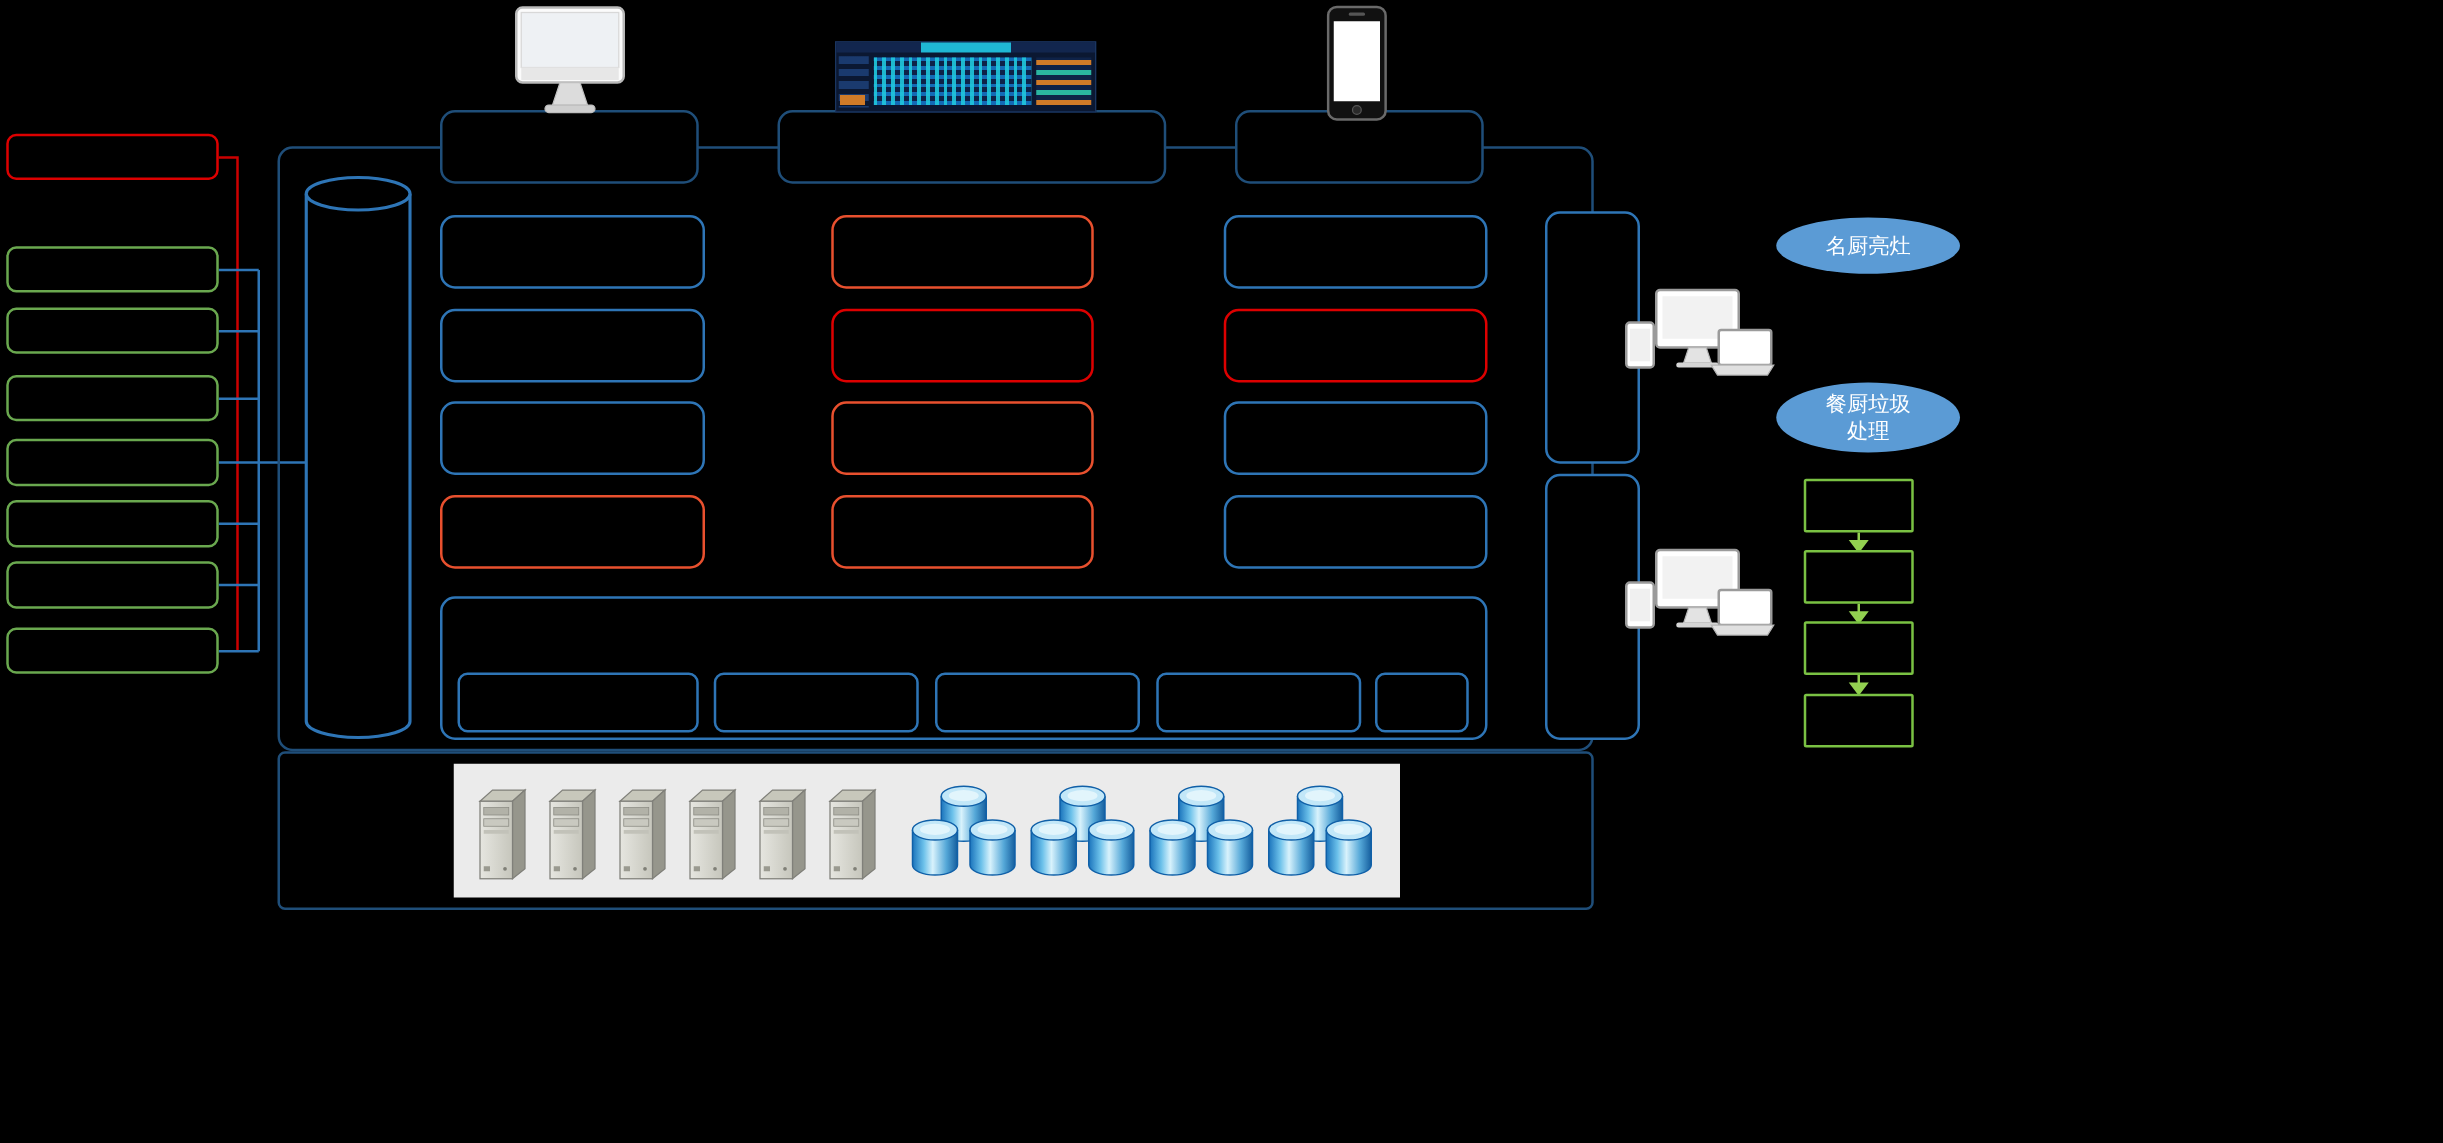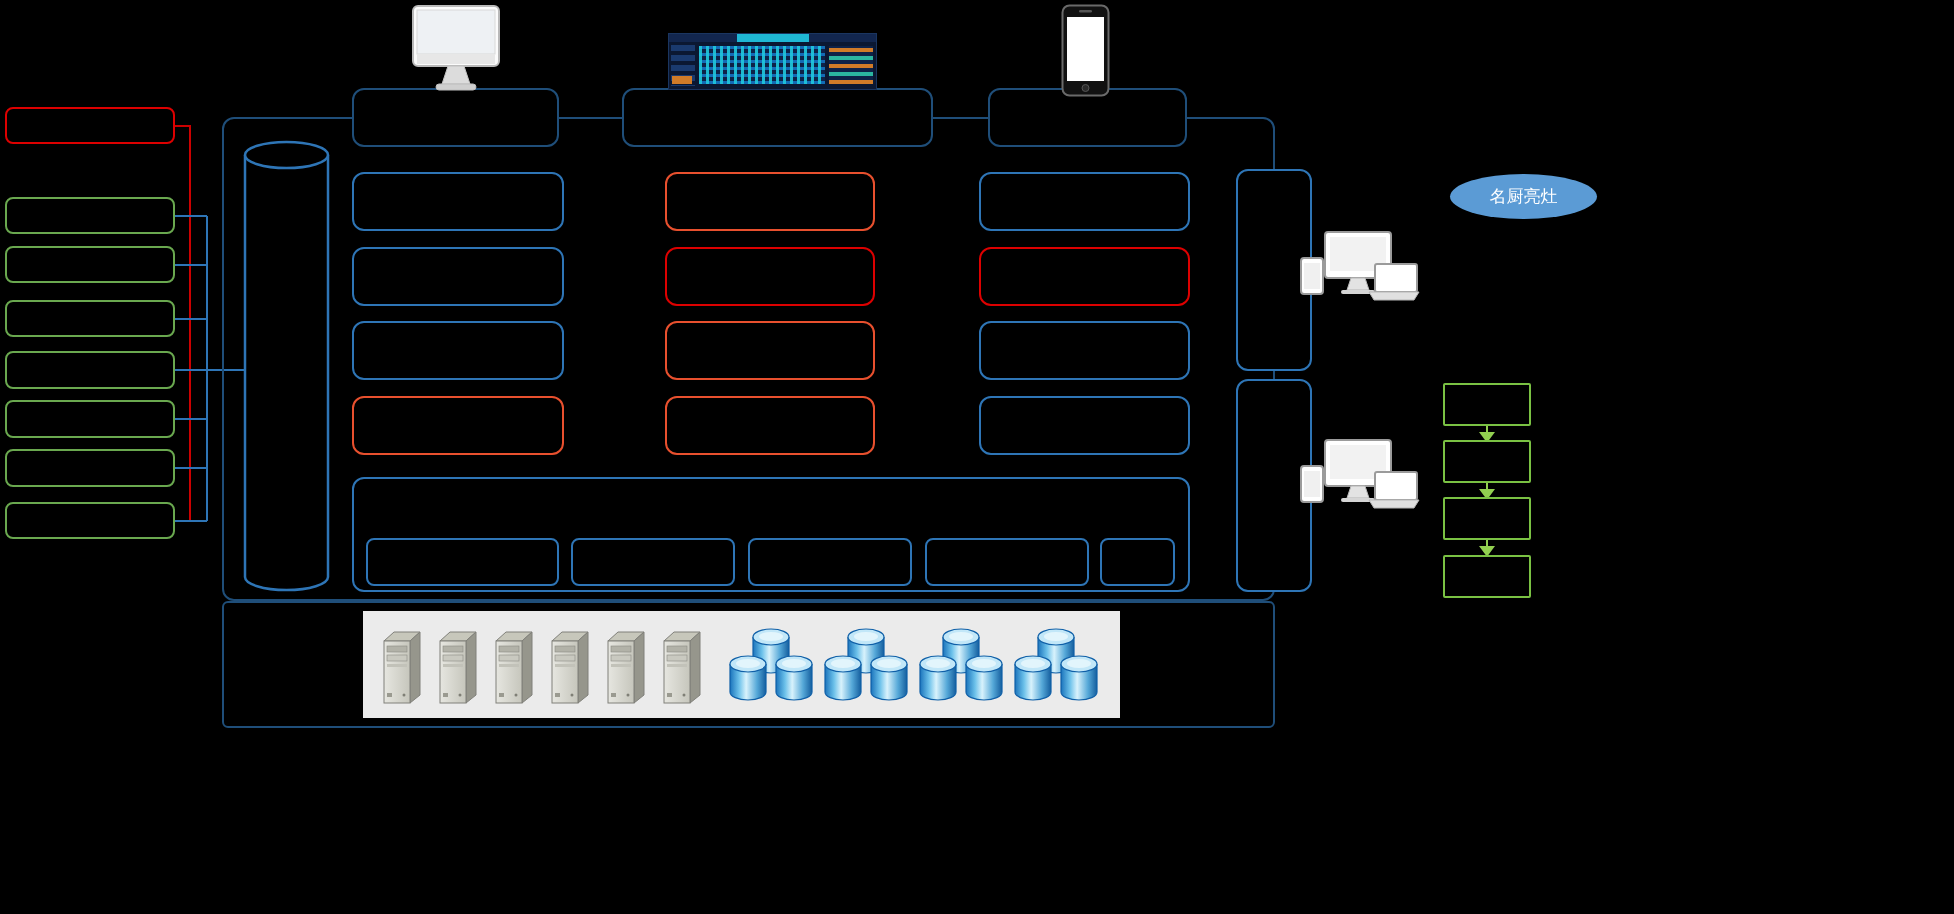--- a/index.html
+++ b/index.html
@@ -143,22 +143,25 @@
     <rect x="30" y="4" width="66" height="46" rx="3" fill="#fff" stroke="#9b9b9b" stroke-width="2"></rect>
     <rect x="35" y="9" width="56" height="34" fill="#f2f2f2"></rect>
     <polygon points="56,50 70,50 74,62 52,62" fill="#e3e3e3" stroke="#b5b5b5"></polygon>
     <rect x="46" y="62" width="34" height="4" rx="2" fill="#d5d5d5"></rect>
     <rect x="6" y="30" width="22" height="36" rx="3" fill="#fff" stroke="#9b9b9b" stroke-width="2"></rect>
     <rect x="9" y="35" width="16" height="26" fill="#f0f0f0"></rect>
     <rect x="80" y="36" width="42" height="28" rx="2" fill="#fff" stroke="#9b9b9b" stroke-width="2"></rect>
     <polygon points="74,64 124,64 119,72 79,72" fill="#e0e0e0" stroke="#b5b5b5"></polygon>
   </svg>
 
-  <div class="ellipse" style="left:1450px;top:174px;width:147px;height:45px;">
+  <div class="ellipse" style="left:1421px;top:174px;width:147px;height:45px;">
     <span>名厨亮灶</span>
+  </div>
+  <div class="ellipse" style="left:1421px;top:306px;width:147px;height:56px;">
+    <span>餐厨垃圾处理</span>
   </div>
 
   <div class="box b-bgreen" style="left:1443px;top:383px;width:88px;height:43px;"></div>
   <div class="box b-bgreen" style="left:1443px;top:440px;width:88px;height:43px;"></div>
   <div class="box b-bgreen" style="left:1443px;top:497px;width:88px;height:43px;"></div>
   <div class="box b-bgreen" style="left:1443px;top:555px;width:88px;height:43px;"></div>
 
   <div class="tray">
     <svg width="757" height="107">
       <defs>

